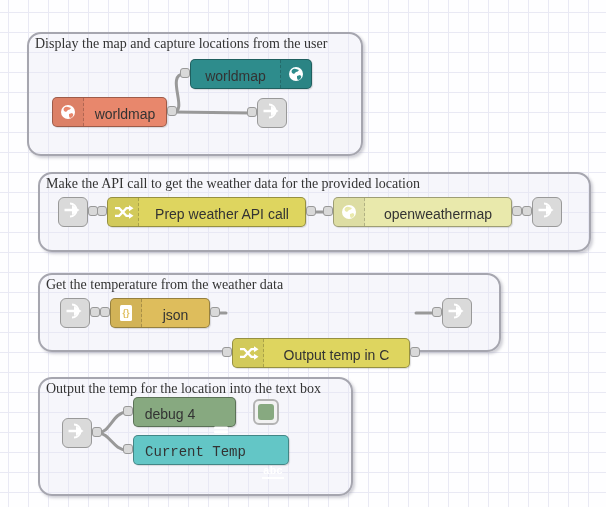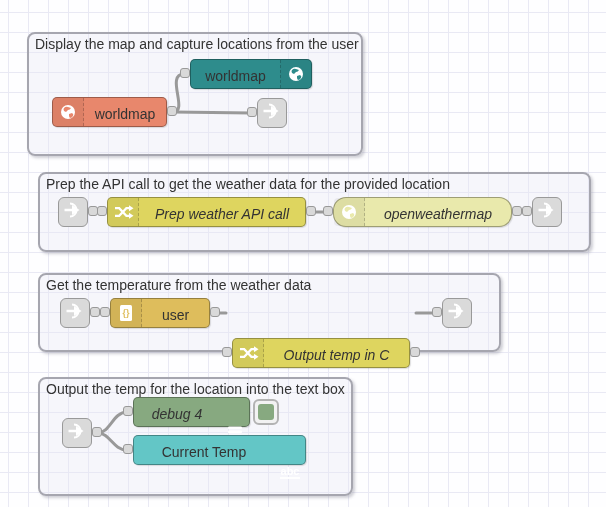--- a/index.html
+++ b/index.html
@@ -14,24 +14,25 @@
     background-color:#fefeff;
     background-image:
       linear-gradient(#e9e9f4 1px, transparent 1px),
       linear-gradient(90deg, #e9e9f4 1px, transparent 1px);
     background-size:20px 20px;
     background-position:8px 12px;
   }
   .group{
     position:absolute;
     border:2px solid #a6a6af;
-    border-radius:8px;
+    border-radius:14px;
     background:rgba(233,233,244,0.35);
     box-shadow:2px 2px 3px rgba(150,150,165,0.45);
     z-index:1;
+    font-family:Liberation Serif, serif;
   }
   .group-title{
     position:absolute;
     top:2px;left:6px;
     font-size:14px;
     color:#333;
     white-space:nowrap;
   }
   #wires{
     position:absolute;top:0;left:0;z-index:2;
@@ -55,21 +56,21 @@
     flex:1;
     display:flex;
     align-items:center;
     justify-content:center;
     font-size:14px;
     color:#333;
     white-space:nowrap;
     overflow:hidden;
     padding:16px 4px;
   }
-  .node .label.italic{font-style:italic;}
+  .node .label.italic{}
   .icon-box{
     width:30px;
     display:flex;
     align-items:center;
     justify-content:center;
     background:rgba(0,0,0,0.05);
   }
   .icon-box.left{border-right:1px dashed rgba(0,0,0,0.2);border-radius:4px 0 0 4px;}
   .icon-box.right{border-left:1px dashed rgba(0,0,0,0.2);border-radius:0 4px 4px 0;}
   .icon-box.light-sep{border-color:rgba(255,255,255,0.55);background:rgba(255,255,255,0.1);margin-top:36px;}
@@ -121,21 +122,21 @@
 </style>
 </head>
 <body>
 
 <div id="canvas">
 
   <div class="group" style="left:27px;top:32px;width:332px;height:120px">
     <div class="group-title">Display the map and capture locations from the user</div>
   </div>
   <div class="group" style="left:38px;top:172px;width:549px;height:76px">
-    <div class="group-title">Prep the API call to get the weather data for the provided location</div>
+    <div class="group-title">Make the API call to get the weather data for the provided location</div>
   </div>
   <div class="group" style="left:38px;top:377px;width:311px;height:115px">
     <div class="group-title">Output the temp for the location into the text box</div>
   </div>
   <div class="group" style="left:38px;top:273px;width:459px;height:75px">
     <div class="group-title">Get the temperature from the weather data</div>
   </div>
 
   <svg id="wires" width="606" height="507">
     <path d="M173 112 C189 112 165 74 184 74"></path>
@@ -201,21 +202,21 @@
           <path d="M2 6.2 h4.2 l7.2 7.6 h3.4" fill="none" stroke="#fff" stroke-width="2.2"></path>
           <path d="M2 13.8 h4.2 l7.2 -7.6 h3.4" fill="none" stroke="#fff" stroke-width="2.2"></path>
           <path d="M16 3.2 l4.5 3 -4.5 3z" fill="#fff"></path>
           <path d="M16 10.8 l4.5 3 -4.5 3z" fill="#fff"></path>
         </svg>
     </span>
     <span class="label italic">Prep weather API call</span>
     <span class="port port-out"></span>
   </div>
 
-  <div class="node" style="left: 333px; top: 197px; width: 179px; border-radius: 13px; --node-color: #E9E9AC;">
+  <div class="node" style="left: 333px; top: 197px; width: 179px; --node-color: #E9E9AC;">
     <span class="port port-in"></span>
     <span class="icon-box left">
       <svg width="16" height="16" viewBox="0 0 16 16">
           <circle cx="8" cy="8" r="7" fill="#fff"></circle>
           <path fill="var(--node-color)" d="M4 4 q2 -2 4 -1 l3 1 q-1 2 -3 2 l-2 2 -2 -1 q-1 -2 0 -3 z M9 10 l3 -1 q2 1 1 3 l-2 2 q-2 0 -2 -2 z"></path>
         </svg>
     </span>
     <span class="label italic">openweathermap</span>
     <span class="port port-out"></span>
   </div>
@@ -243,21 +244,21 @@
   </div>
 
   <div class="node" style="left: 110px; top: 298px; width: 100px; --node-color: #DEBD5C;">
     <span class="port port-in"></span>
     <span class="icon-box left">
       <svg width="18" height="18" viewBox="0 0 18 18">
           <rect x="3" y="1" width="12" height="16" rx="1.5" fill="#fff"></rect>
           <text x="9" y="12" font-size="9" font-weight="bold" text-anchor="middle" fill="var(--node-color)">{}</text>
         </svg>
     </span>
-    <span class="label">user</span>
+    <span class="label">json</span>
     <span class="port port-out"></span>
   </div>
 
   <div class="node" style="left: 232px; top: 298px; width: 178px; margin-top: 40px; --node-color: #DED55F;">
     <span class="port port-in"></span>
     <span class="icon-box left">
       <svg width="21" height="20" viewBox="0 0 21 20">
           <path d="M2 6.2 h4.2 l7.2 7.6 h3.4" fill="none" stroke="#fff" stroke-width="2.2"></path>
           <path d="M2 13.8 h4.2 l7.2 -7.6 h3.4" fill="none" stroke="#fff" stroke-width="2.2"></path>
           <path d="M16 3.2 l4.5 3 -4.5 3z" fill="#fff"></path>
@@ -283,37 +284,37 @@
     <span>
       <svg width="20" height="20" viewBox="0 0 20 20">
           <path d="M7 3.5 a6.5 6.5 0 0 1 0 13" fill="none" stroke="#fff" stroke-width="2"></path>
           <path d="M1.5 10 H10" stroke="#fff" stroke-width="2.5"></path>
           <path d="M9 5 l7.5 5 L9 15 z" fill="#fff"></path>
         </svg>
     </span>
     <span class="port port-out"></span>
   </div>
 
-  <div class="node" style="left: 133px; top: 397px; width: 117px; --node-color: #87A980;">
+  <div class="node" style="left: 133px; top: 397px; width: 103px; --node-color: #87A980;">
     <span class="port port-in"></span>
     <span class="label italic">debug 4</span>
     <span class="icon-box right light-sep" style="width:28px">
       <svg width="16" height="18" viewBox="0 0 16 18">
           <rect x="1" y="1.5" width="14" height="2.6" rx="1.2" fill="#fff"></rect>
           <rect x="1" y="5.6" width="14" height="2.6" rx="1.2" fill="#fff"></rect>
           <rect x="1" y="9.7" width="14" height="2.6" rx="1.2" fill="#fff"></rect>
           <rect x="1" y="13.8" width="14" height="2.6" rx="1.2" fill="#fff"></rect>
         </svg>
     </span>
   </div>
   <div class="debug-toggle" style="left: 253px; top: 399px; --node-color: #87A980;">
     <span class="inner"></span>
   </div>
 
-  <div class="node" style="left: 133px; top: 435px; width: 173px; --node-color: #63C6C6;">
+  <div class="node" style="left: 133px; top: 435px; width: 156px; font-family: Liberation Mono, monospace; --node-color: #63C6C6;">
     <span class="port port-in"></span>
     <span class="label">Current Temp</span>
     <span class="icon-box right light-sep">
       <span class="abc-glyph">abc</span>
     </span>
   </div>
 
 </div>
 
 </body></html>

